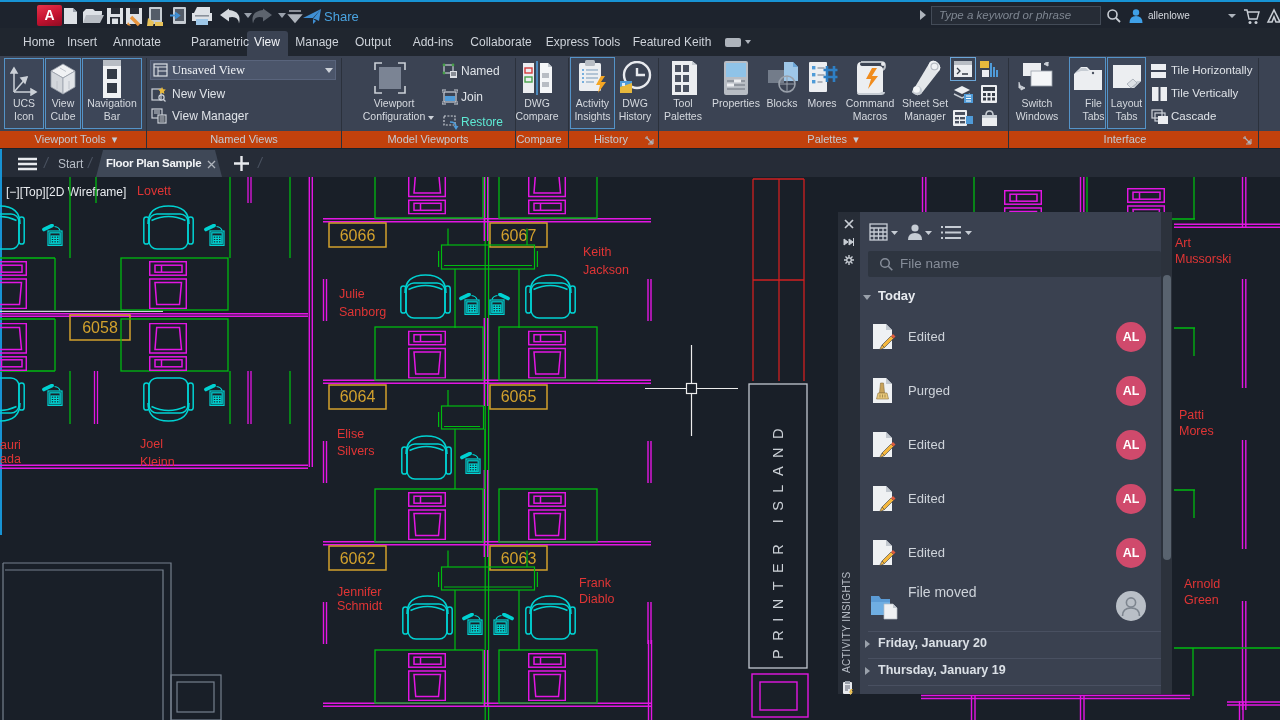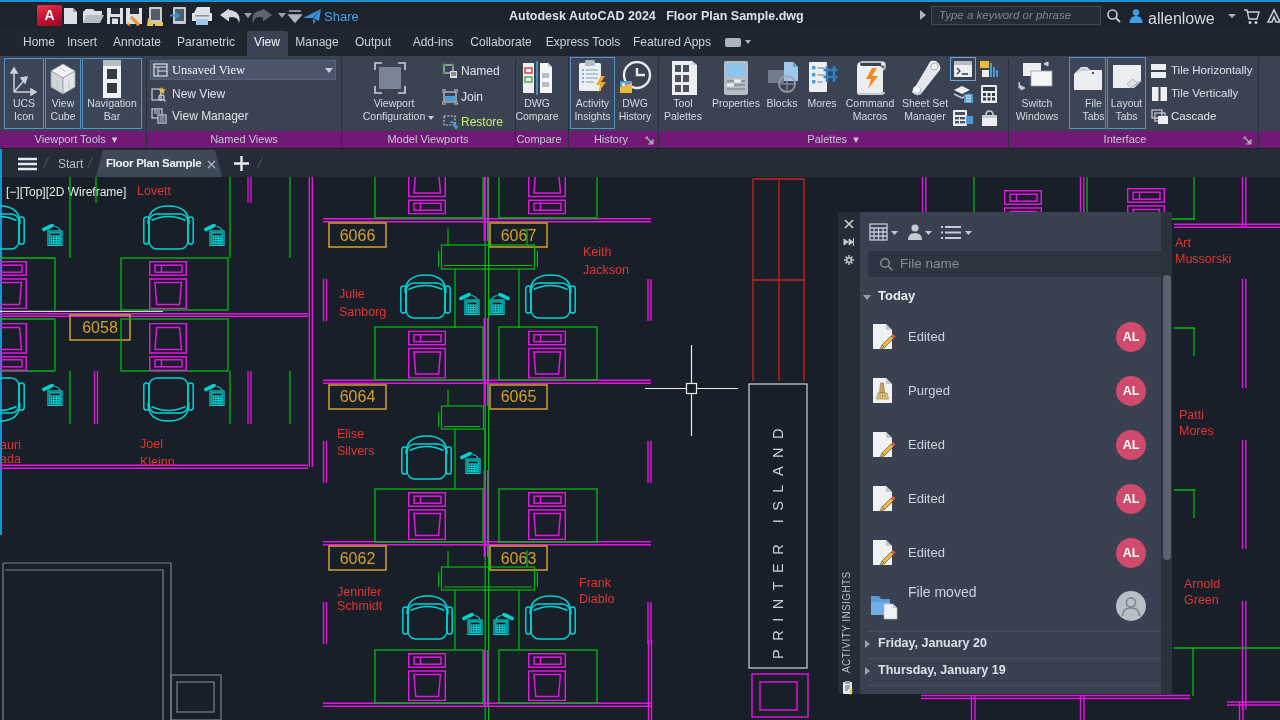--- a/index.html
+++ b/index.html
@@ -3,21 +3,21 @@
 <meta charset="utf-8">
 <style>
 html,body{margin:0;padding:0;width:1280px;height:720px;overflow:hidden;background:#191f28;font-family:"Liberation Sans",sans-serif;}
 #app{position:absolute;inset:0;width:1280px;height:720px;}
 .abs{position:absolute;}
 
 #titlebar{position:absolute;left:0;top:0;width:1280px;height:28px;background:#1d232d;border-top:2px solid #1793d4;box-sizing:border-box;}
 #ribtabs{position:absolute;left:0;top:28px;width:1280px;height:28px;background:#20262f;}
 .rtab{position:absolute;top:7px;transform:translateX(-50%);font-size:12px;color:#ced3da;white-space:nowrap;}
 #ribbon{position:absolute;left:0;top:56px;width:1280px;height:75px;background:#3b4353;}
-#riblabels{position:absolute;left:0;top:131px;width:1280px;height:18px;background:#701a75;border-bottom:1px solid #1c222b;box-sizing:border-box;}
+#riblabels{position:absolute;left:0;top:131px;width:1280px;height:18px;background:#c2410c;border-bottom:1px solid #1c222b;box-sizing:border-box;}
 .plabel{position:absolute;top:2px;transform:translateX(-50%);font-size:11px;color:#c3c9d2;white-space:nowrap;}
 .psep{position:absolute;width:1px;height:90px;background:#2b313c;}
 #filetabs{position:absolute;left:0;top:149px;width:1280px;height:28px;background:#262c37;}
 .iclab{font-size:10.5px;color:#d5d9df;text-align:center;line-height:13px;position:absolute;white-space:nowrap;}
 .bluebox{position:absolute;border:1px solid #5493c8;background:#3d4658;box-sizing:border-box;}
 svg text{font-family:"Liberation Sans",sans-serif;}
 </style>
 </head>
 <body>
 <div id="app">
@@ -55,61 +55,60 @@
 <path d="M169,4.5 L160,11 l9,6.5 v-4 q9,-2 10,6 q3,-12 -10,-13.5 z" fill="#d4d8dd"></path>
 <path d="M184,9 l4,5 4,-5 z" fill="#9aa1ab"></path>
 <path d="M203,4.5 L212,11 l-9,6.5 v-4 q-9,-2 -10,6 q-3,-12 10,-13.5 z" fill="#5d646e"></path>
 <path d="M218,9 l4,5 4,-5 z" fill="#9aa1ab"></path>
 <path d="M229,7 h12 M229,11 l6,7 6,-7 z" stroke="#aeb4bc" stroke-width="1.6" fill="#aeb4bc"></path>
 <path d="M243,14 l18,-9 -8,9 z M253,15 l8,-10 -2,12 -4,-2 z M253,15 l0,5 3,-3 z" fill="#3f8fd4"></path>
 </g>
 <text x="264" y="17" font-size="13" fill="#4aa3e0">Share</text>
 </svg>
 
-<div class="abs" style="left:509px;top:7px;font-size:12.5px;font-weight:bold;color:#dde1e7;white-space:nowrap;">Autodesk AutoCAD 2024&nbsp;&nbsp;&nbsp;Floor Plan Sample.dwg</div>
 
 <div class="abs" style="left:920px;top:8px;width:0;height:0;border-top:5px solid transparent;border-bottom:5px solid transparent;border-left:6px solid #aeb4bc;"></div>
 <div class="abs" style="left:931px;top:4px;width:170px;height:19px;background:#262c36;border:1px solid #434b57;box-sizing:border-box;font-style:italic;font-size:11.5px;color:#7e8691;line-height:17px;padding-left:7px;">Type a keyword or phrase</div>
 <svg class="abs" style="left:1106px;top:6px;" width="16" height="16" viewBox="0 0 16 16">
         <circle cx="6.5" cy="6.5" r="4.5" fill="none" stroke="#c9ced5" stroke-width="1.6"></circle>
         <path d="M10,10 l4,4" stroke="#c9ced5" stroke-width="1.8"></path>
       </svg>
 
 <svg class="abs" style="left:1128px;top:6px;" width="16" height="16" viewBox="0 0 16 16">
         <circle cx="8" cy="4.5" r="3.2" fill="#3fa0e8"></circle>
         <path d="M1.5,15 q0,-7 6.5,-7 q6.5,0 6.5,7 z" fill="#3fa0e8"></path>
       </svg>
-<div class="abs" style="left:1148px;top:8px;font-size:16px;color:#d5d9df;">allenlowe</div>
+<div class="abs" style="left:1148px;top:8px;font-size:10px;color:#d5d9df;">allenlowe</div>
 <div class="abs" style="left:1228px;top:12px;width:0;height:0;border-left:4px solid transparent;border-right:4px solid transparent;border-top:4px solid #aeb4bc;"></div>
 
 <svg class="abs" style="left:1243px;top:6px;" width="17" height="17" viewBox="0 0 17 17">
         <path d="M1,2 h3 l2,9 h8 l2,-7 H5" fill="none" stroke="#c9ced5" stroke-width="1.4"></path>
         <circle cx="7" cy="14.5" r="1.5" fill="#c9ced5"></circle>
         <circle cx="13" cy="14.5" r="1.5" fill="#c9ced5"></circle>
       </svg>
 
 <svg class="abs" style="left:1266px;top:5px;" width="16" height="18" viewBox="0 0 16 18">
         <path d="M2,15 L8,3 L14,15 H10 L8,10 L6,15 Z" fill="none" stroke="#c9ced5" stroke-width="1.6"></path>
       </svg>
 </div>
 
 <div id="ribtabs">
 
 <div class="abs" style="left:247px;top:3px;width:41px;height:25px;background:#3b4353;border-radius:3px 3px 0 0;"></div>
 <span class="rtab" style="left:39px;">Home</span>
 <span class="rtab" style="left:82px;">Insert</span>
 <span class="rtab" style="left:137px;">Annotate</span>
-<span class="rtab" style="left:206px;">Parametric</span>
+<span class="rtab" style="left:220px;">Parametric</span>
 <span class="rtab" style="left:267px;color:#f2f4f8;">View</span>
 <span class="rtab" style="left:317px;">Manage</span>
 <span class="rtab" style="left:373px;">Output</span>
 <span class="rtab" style="left:433px;">Add-ins</span>
 <span class="rtab" style="left:501px;">Collaborate</span>
 <span class="rtab" style="left:583px;">Express Tools</span>
-<span class="rtab" style="left:672px;">Featured Apps</span>
+<span class="rtab" style="left:672px;">Featured Keith</span>
 
 <div class="abs" style="left:725px;top:10px;width:16px;height:9px;background:#aeb4bc;border-radius:2px;"></div>
 <div class="abs" style="left:745px;top:12px;width:0;height:0;border-left:3.5px solid transparent;border-right:3.5px solid transparent;border-top:4px solid #aeb4bc;"></div>
 </div>
 
 <div id="ribbon">
 
 <div class="bluebox" style="left:4px;top:2px;width:40px;height:71px;"></div>
 <div class="bluebox" style="left:45px;top:2px;width:36px;height:71px;"></div>
 <div class="bluebox" style="left:82px;top:2px;width:60px;height:71px;"></div>
@@ -190,21 +189,21 @@
         <rect x="3" y="7" width="10" height="5" fill="#4f9bd8"></rect>
         <path d="M0,1 h4 M0,1 v3 M12,1 h4 M16,1 v3 M0,15 h4 M0,12 v3 M12,15 h4 M16,12 v3" stroke="#ccd1d8" stroke-width="1"></path>
       </svg>
 <div class="abs" style="left:461px;top:34px;font-size:12px;color:#dfe3e8;">Join</div>
 
 <svg class="abs" style="left:442px;top:58px;" width="17" height="17" viewBox="0 0 17 17">
         <rect x="2" y="2" width="11" height="9" fill="none" stroke="#ccd1d8" stroke-width="1.2" stroke-dasharray="2 1.4"></rect>
         <path d="M8,8 q6,0 6,5" fill="none" stroke="#4f9bd8" stroke-width="1.6"></path>
         <path d="M14,16 l-2.5,-4 5,0 z" fill="#4f9bd8"></path>
       </svg>
-<div class="abs" style="left:461px;top:59px;font-size:12px;color:#bef264;">Restore</div>
+<div class="abs" style="left:461px;top:59px;font-size:12px;color:#5eead4;">Restore</div>
 
 <svg class="abs" style="left:521px;top:5px;" width="33" height="34" viewBox="0 0 33 34">
         <path d="M2,2 h11 v30 h-11 z" fill="#eceef1"></path>
         <path d="M19,2 h8 l4,4 v26 h-12 z" fill="#f4f6f8"></path>
         <path d="M27,2 l4,4 h-4 z" fill="#c6ccd3"></path>
         <rect x="4" y="7" width="7" height="5" fill="none" stroke="#d43c3c" stroke-width="1.4"></rect>
         <rect x="4" y="16" width="7" height="5" fill="none" stroke="#48a44a" stroke-width="1.4"></rect>
         <rect x="21" y="12" width="7" height="5" fill="#b8bdc4"></rect>
         <rect x="21" y="21" width="7" height="5" fill="#b8bdc4"></rect>
         <path d="M16,0 v34" stroke="#4f9bd8" stroke-width="1.6"></path>

